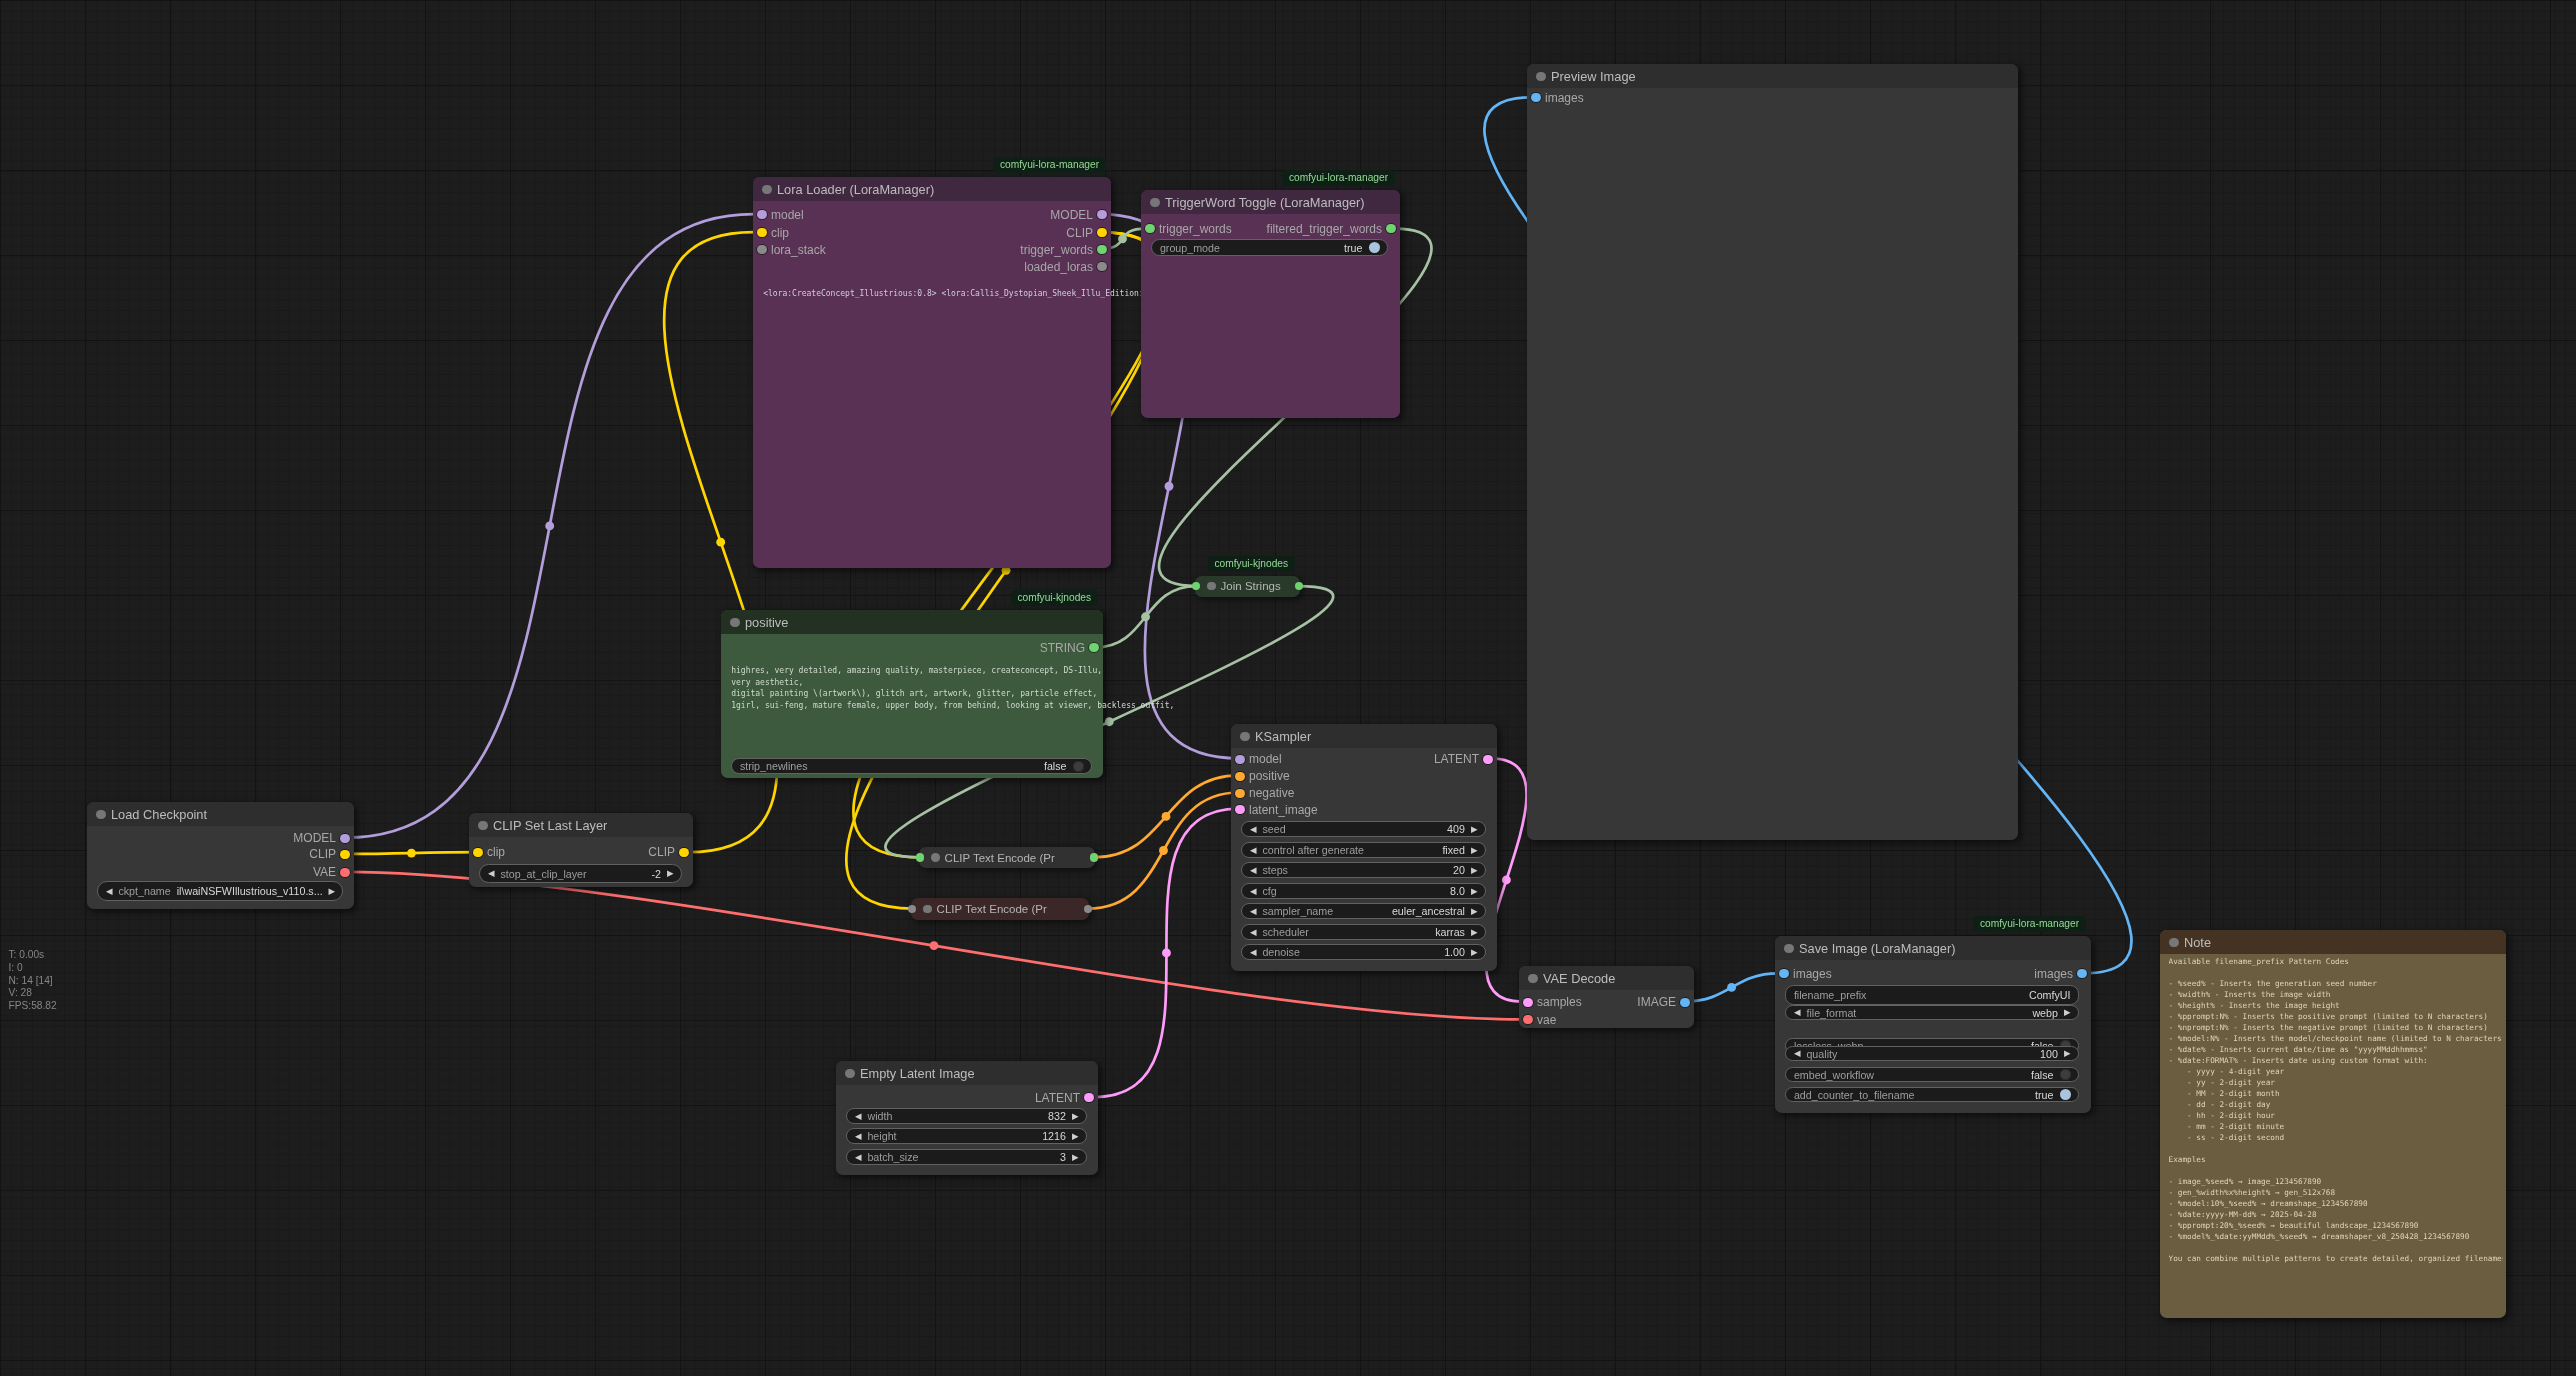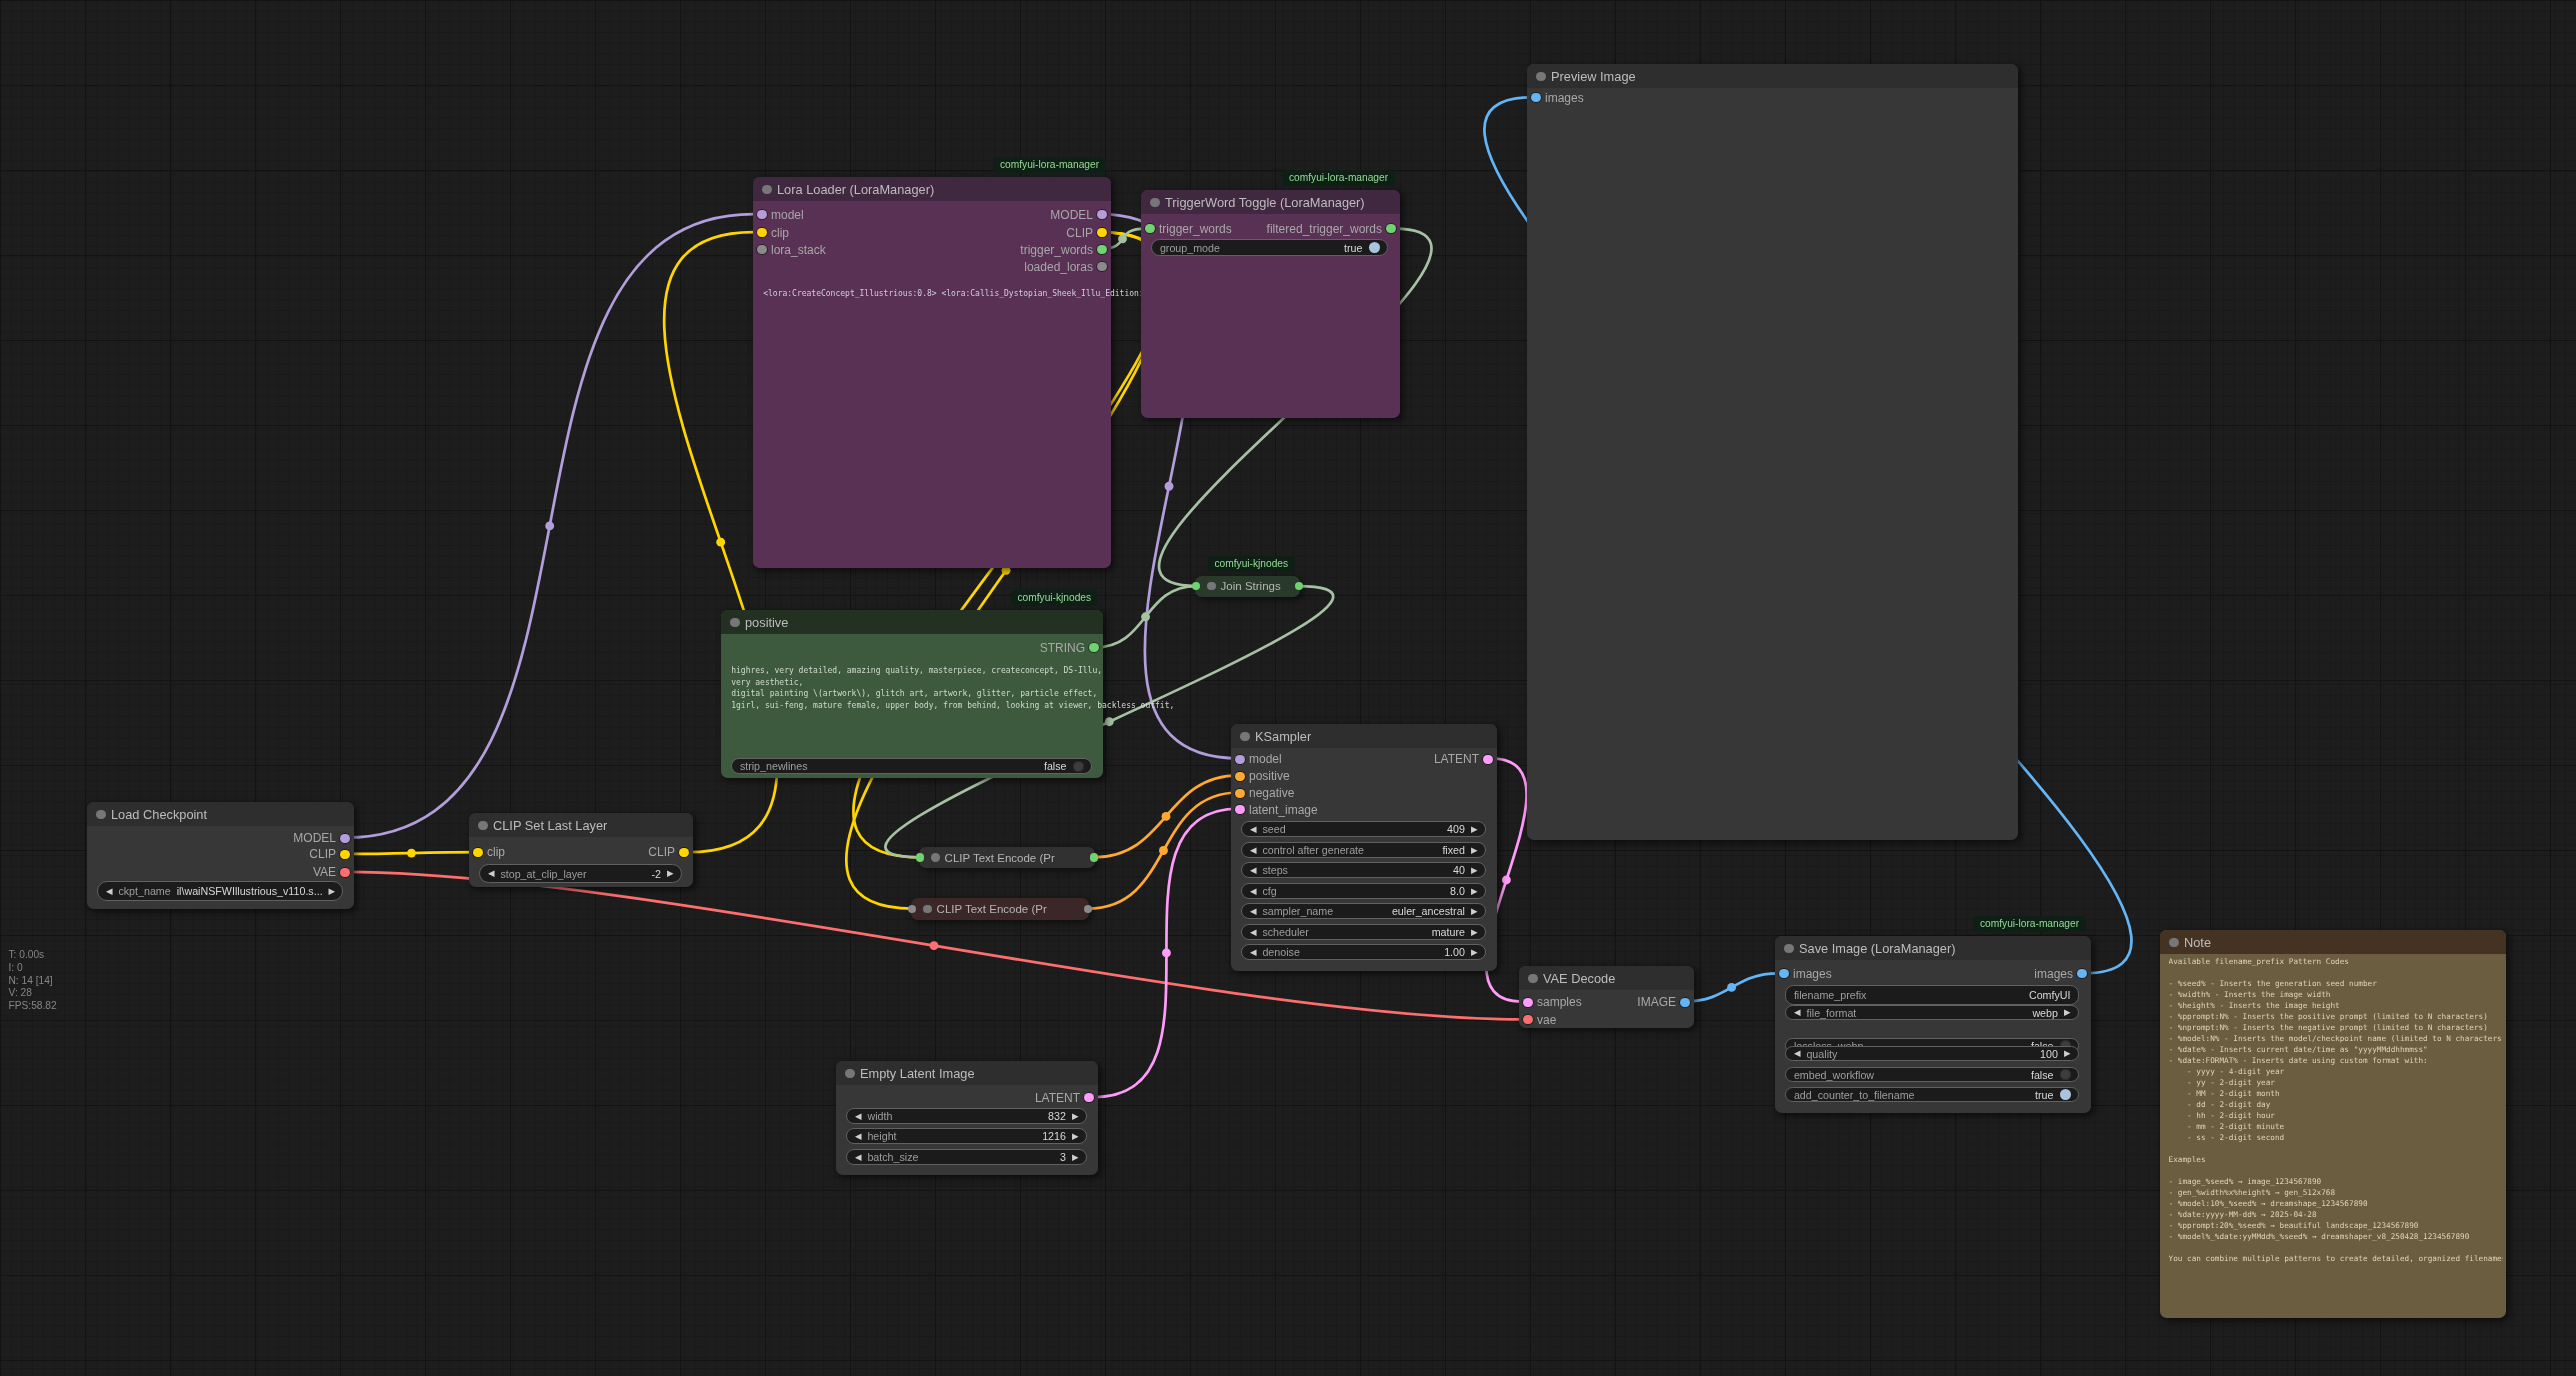--- a/index.html
+++ b/index.html
@@ -217,39 +217,39 @@
         </div>
         <div class="widget" style="left: 10.2px; top: 118px; width: 245px; height: 16px; border-radius: 9px;">
           <span class="arrow">◀</span>
           <span class="w-label">control after generate</span>
           <span class="w-val">fixed</span>
           <span class="arrow">▶</span>
         </div>
         <div class="widget" style="left: 10.2px; top: 138px; width: 245px; height: 16px; border-radius: 9px;">
           <span class="arrow">◀</span>
           <span class="w-label">steps</span>
-          <span class="w-val">40</span>
+          <span class="w-val">20</span>
           <span class="arrow">▶</span>
         </div>
         <div class="widget" style="left: 10.2px; top: 159px; width: 245px; height: 16px; border-radius: 9px;">
           <span class="arrow">◀</span>
           <span class="w-label">cfg</span>
           <span class="w-val">8.0</span>
           <span class="arrow">▶</span>
         </div>
         <div class="widget" style="left: 10.2px; top: 179px; width: 245px; height: 16px; border-radius: 9px;">
           <span class="arrow">◀</span>
           <span class="w-label">sampler_name</span>
           <span class="w-val">euler_ancestral</span>
           <span class="arrow">▶</span>
         </div>
         <div class="widget" style="left: 10.2px; top: 200px; width: 245px; height: 16px; border-radius: 9px;">
           <span class="arrow">◀</span>
           <span class="w-label">scheduler</span>
-          <span class="w-val">mature</span>
+          <span class="w-val">karras</span>
           <span class="arrow">▶</span>
         </div>
         <div class="widget" style="left: 10.2px; top: 220px; width: 245px; height: 16px; border-radius: 9px;">
           <span class="arrow">◀</span>
           <span class="w-label">denoise</span>
           <span class="w-val">1.00</span>
           <span class="arrow">▶</span>
         </div>
       </div>
       <div class="node t-gray" style="left: 836px; top: 1061px; width: 262px; height: 114px;">

